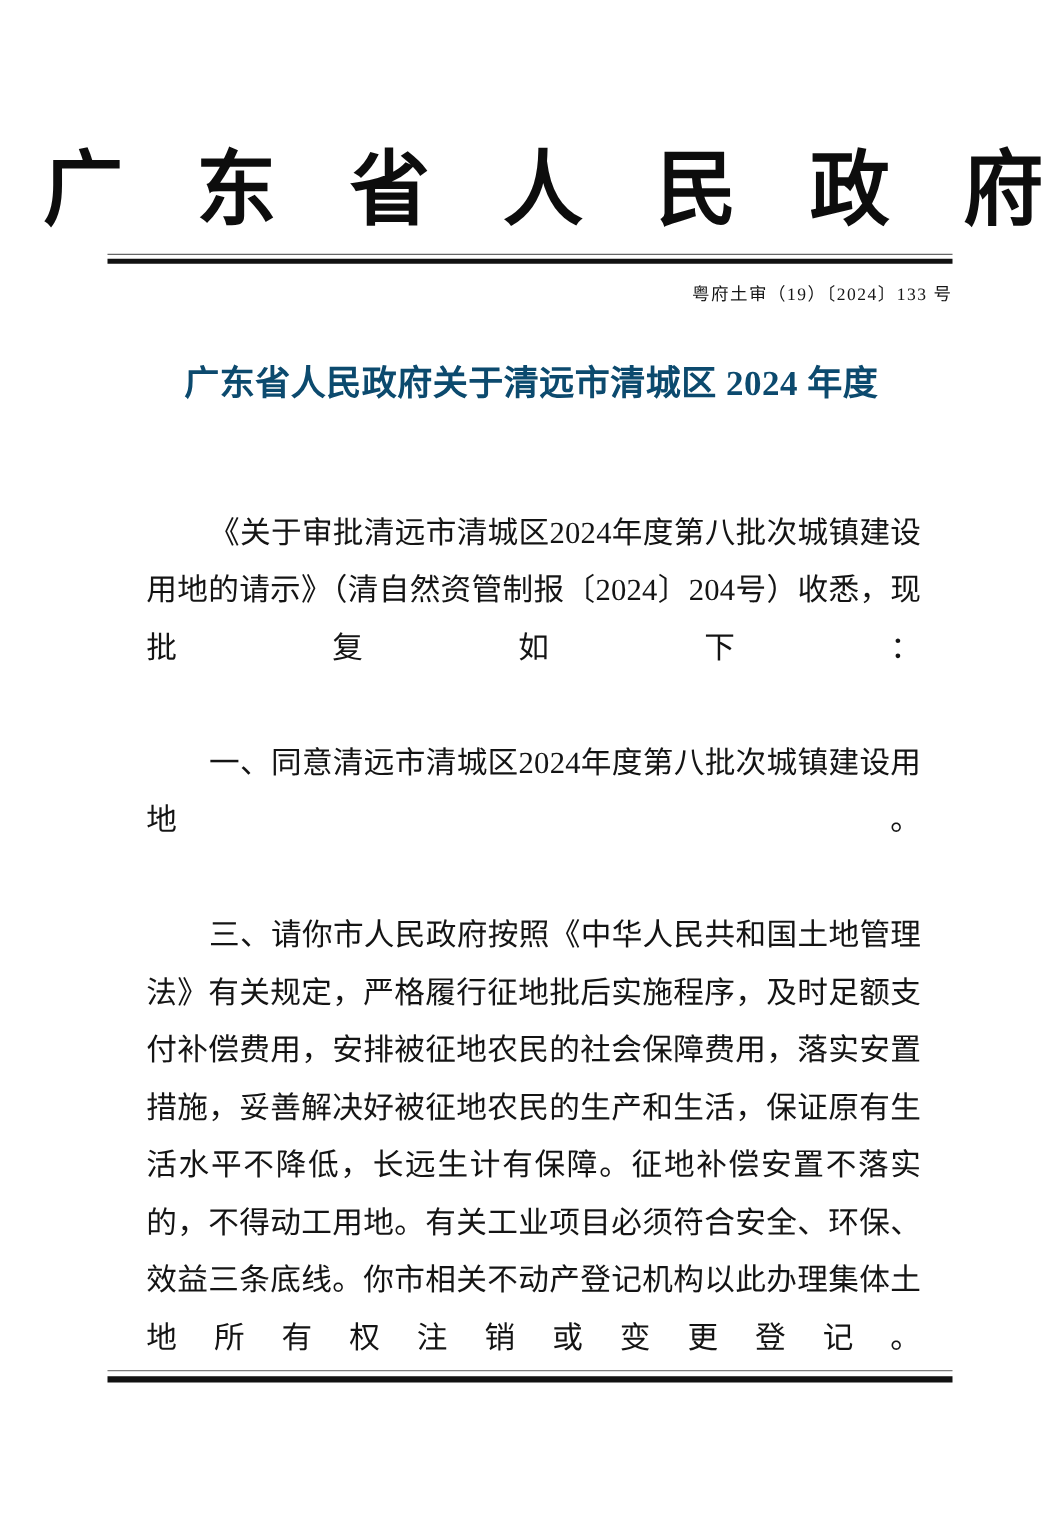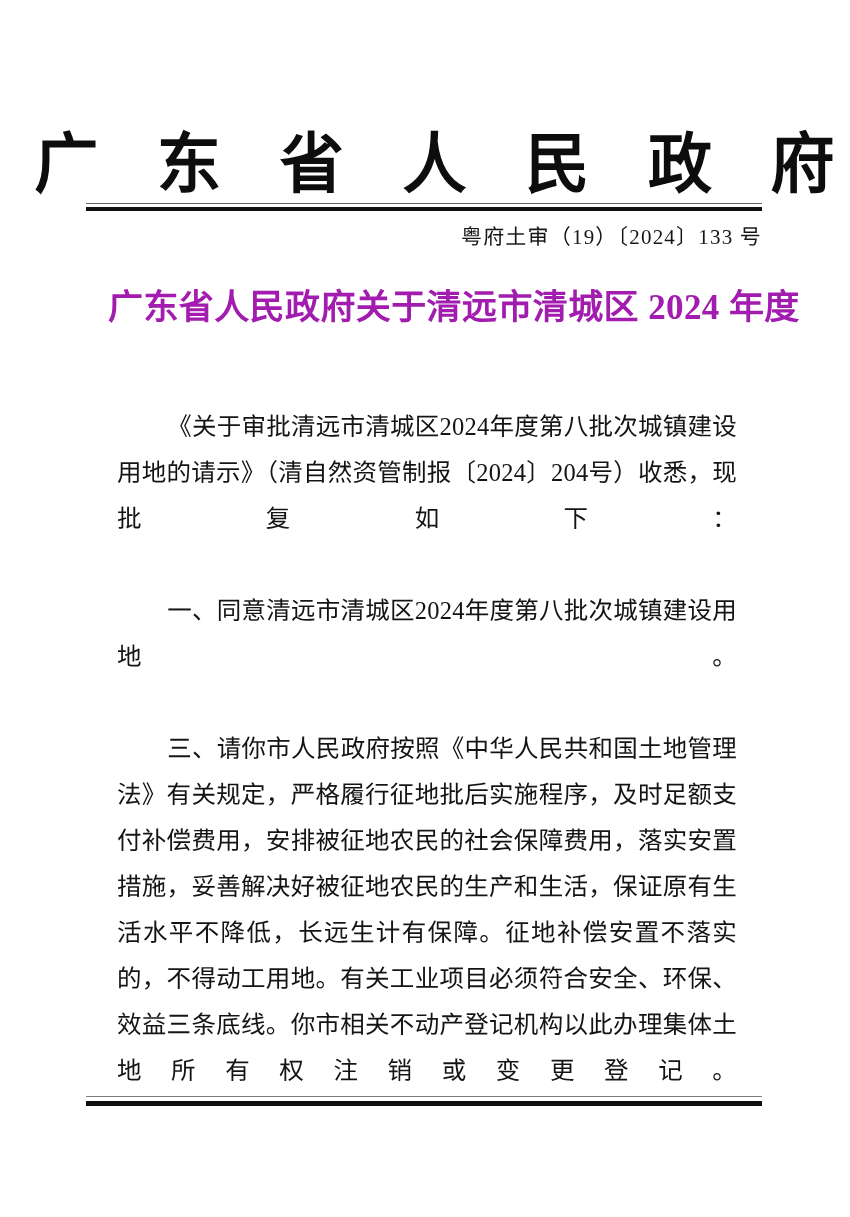--- a/index.html
+++ b/index.html
@@ -22,21 +22,21 @@
     margin: 0 auto;
     background: #ffffff;
     overflow: hidden;
     box-sizing: border-box;
   }
 
   
   .masthead {
     position: absolute;
     left: 0;
-    top: 124px;
+    top: 112px;
     width: 806px;
     text-align: right;
     white-space: nowrap;
   }
 
   .masthead-title {
     display: inline-block;
     font-family: "Liberation Serif", "DejaVu Serif", serif;
     font-weight: 700;
     font-size: 66px;
@@ -77,40 +77,40 @@
   .footer-rule .rule-thick { height: 5px; }
 
   
   .doc-number {
     position: absolute;
     left: 86px;
     top: 222px;
     width: 676px;
     text-align: right;
     font-family: "Liberation Serif", "DejaVu Serif", serif;
-    font-size: 21px;
+    font-size: 14px;
     line-height: 30px;
     letter-spacing: 1.2px;
     color: #161616;
     white-space: nowrap;
   }
 
   
   .doc-title {
     position: absolute;
     left: 108px;
     top: 286px;
     width: 634px;
     text-align: center;
     font-family: "Liberation Serif", "DejaVu Serif", serif;
     font-weight: 700;
-    font-size: 35px;
+    font-size: 28px;
     line-height: 43px;
     letter-spacing: 0.4px;
-    color: #a21caf;
+    color: #0c4a6e;
   }
 
   .doc-title .title-line {
     display: block;
     white-space: nowrap;
   }
 
   
   .body-text {
     position: absolute;

